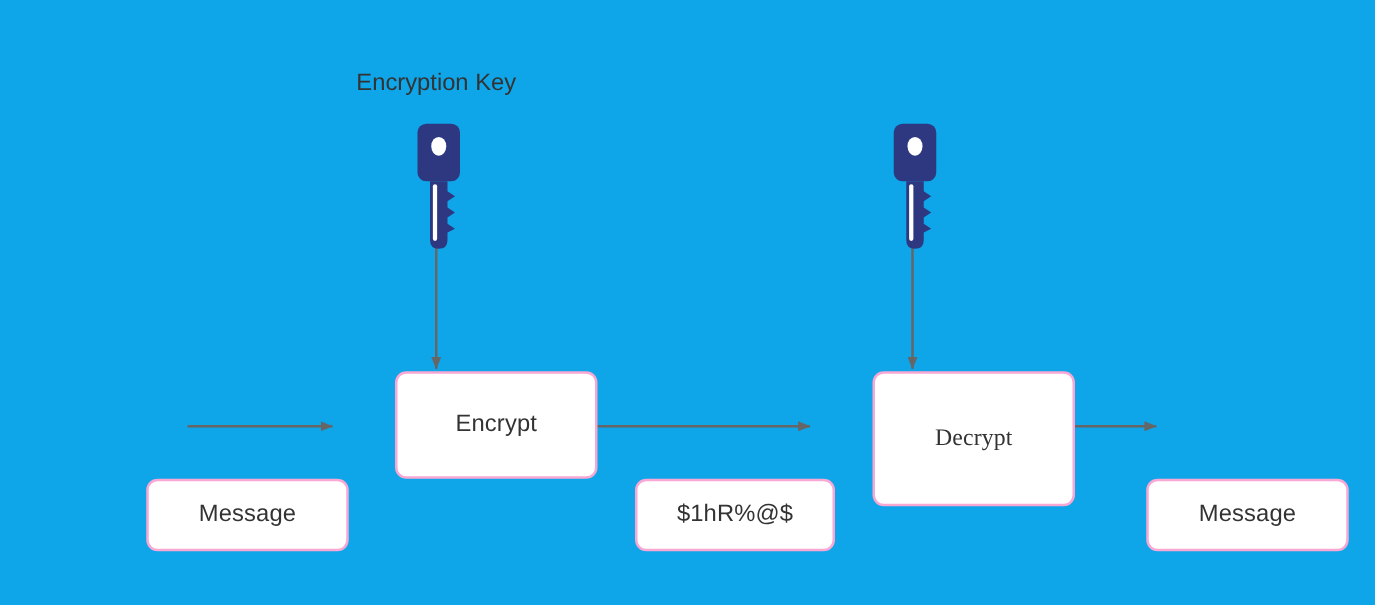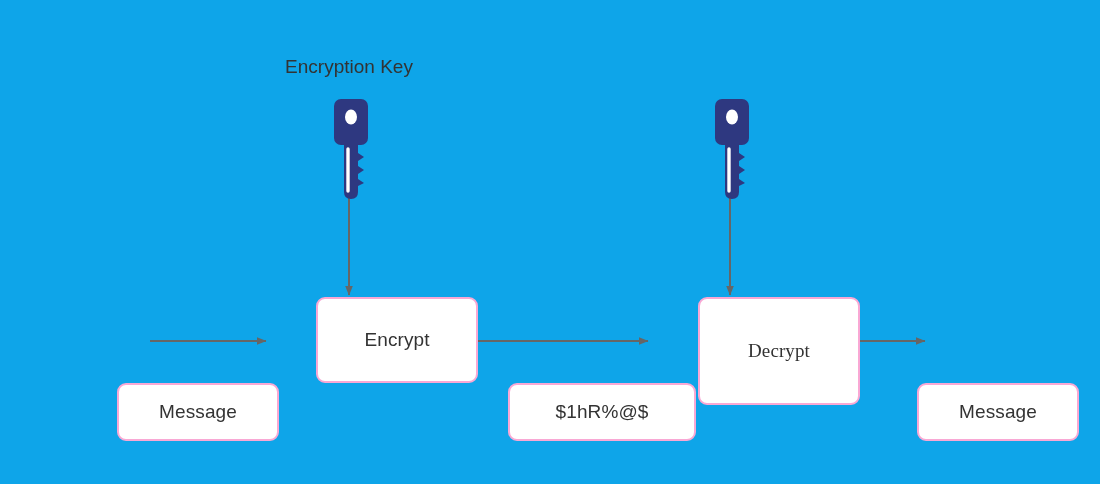--- a/index.html
+++ b/index.html
@@ -104,21 +104,21 @@
   </div>
 
   <div class="node-box" style="left:69px; top:383px; width:162px; height:58px;">
     <span>Message</span>
   </div>
 
   <div class="node-box" style="left:268px; top:297px; width:162px; height:86px;">
     <span>Encrypt</span>
   </div>
 
-  <div class="node-box" style="left:460px; top:383px; width:188px; height:58px;">
+  <div class="node-box" style="left:460px; top:383px; width:160px; height:58px;">
     <span>$1hR%@$</span>
   </div>
 
   <div class="node-box" style="left:650px; top:297px; width:162px; height:108px;font-family:Liberation Serif, serif;">
     <span>Decrypt</span>
   </div>
 
   <div class="node-box" style="left:869px; top:383px; width:162px; height:58px;">
     <span>Message</span>
   </div>

